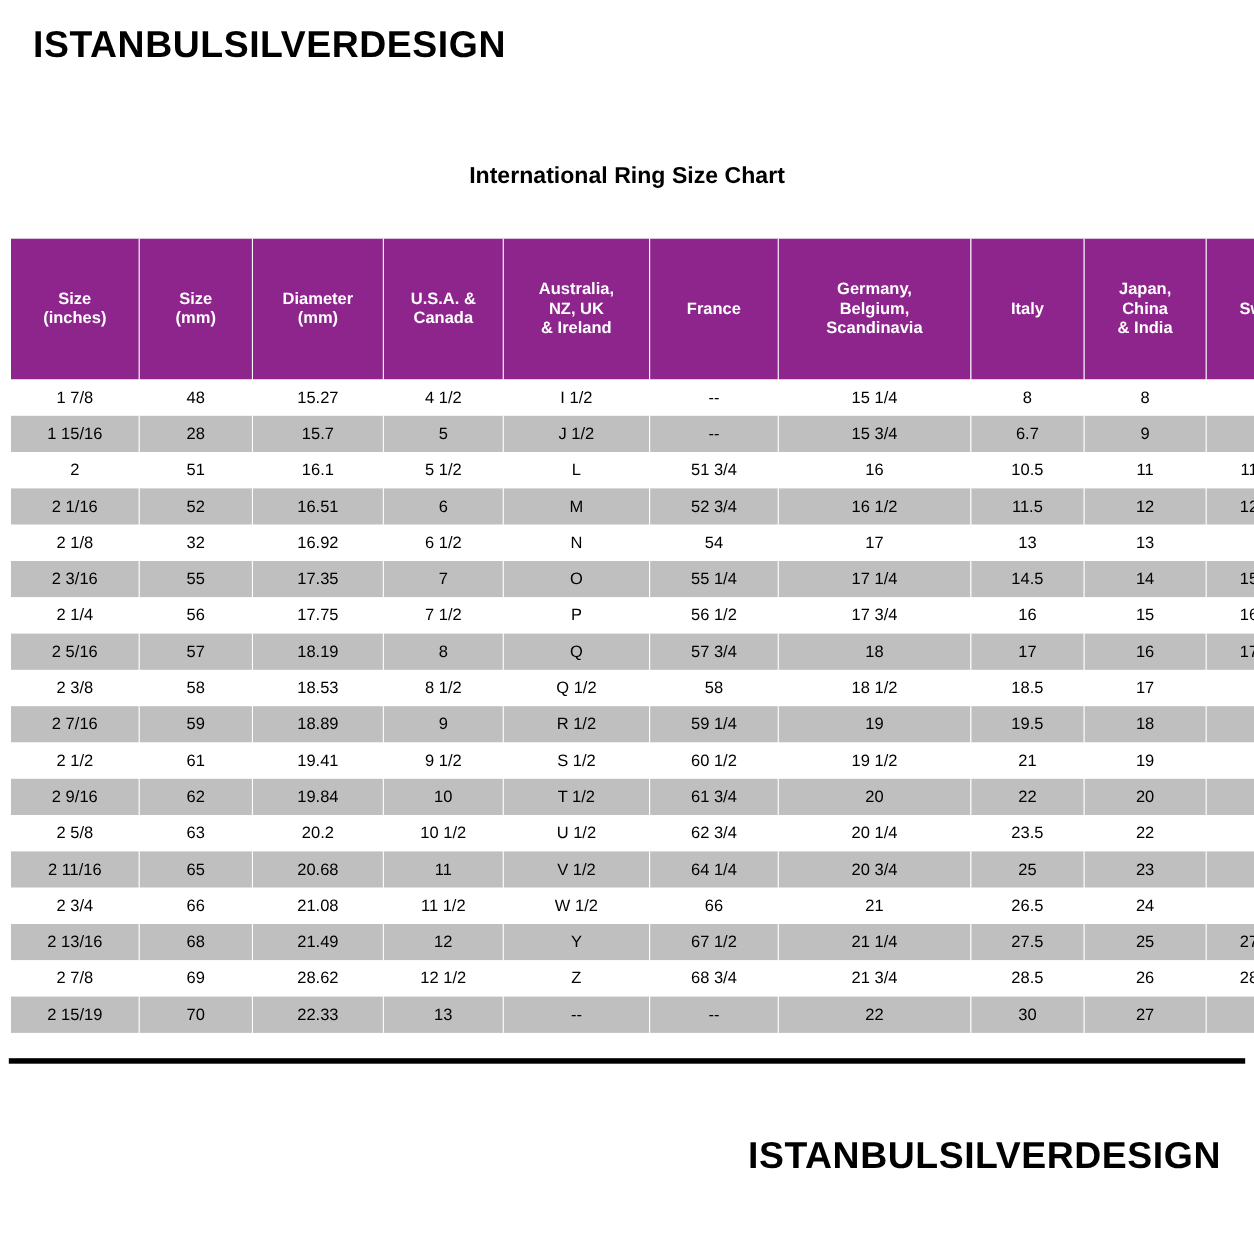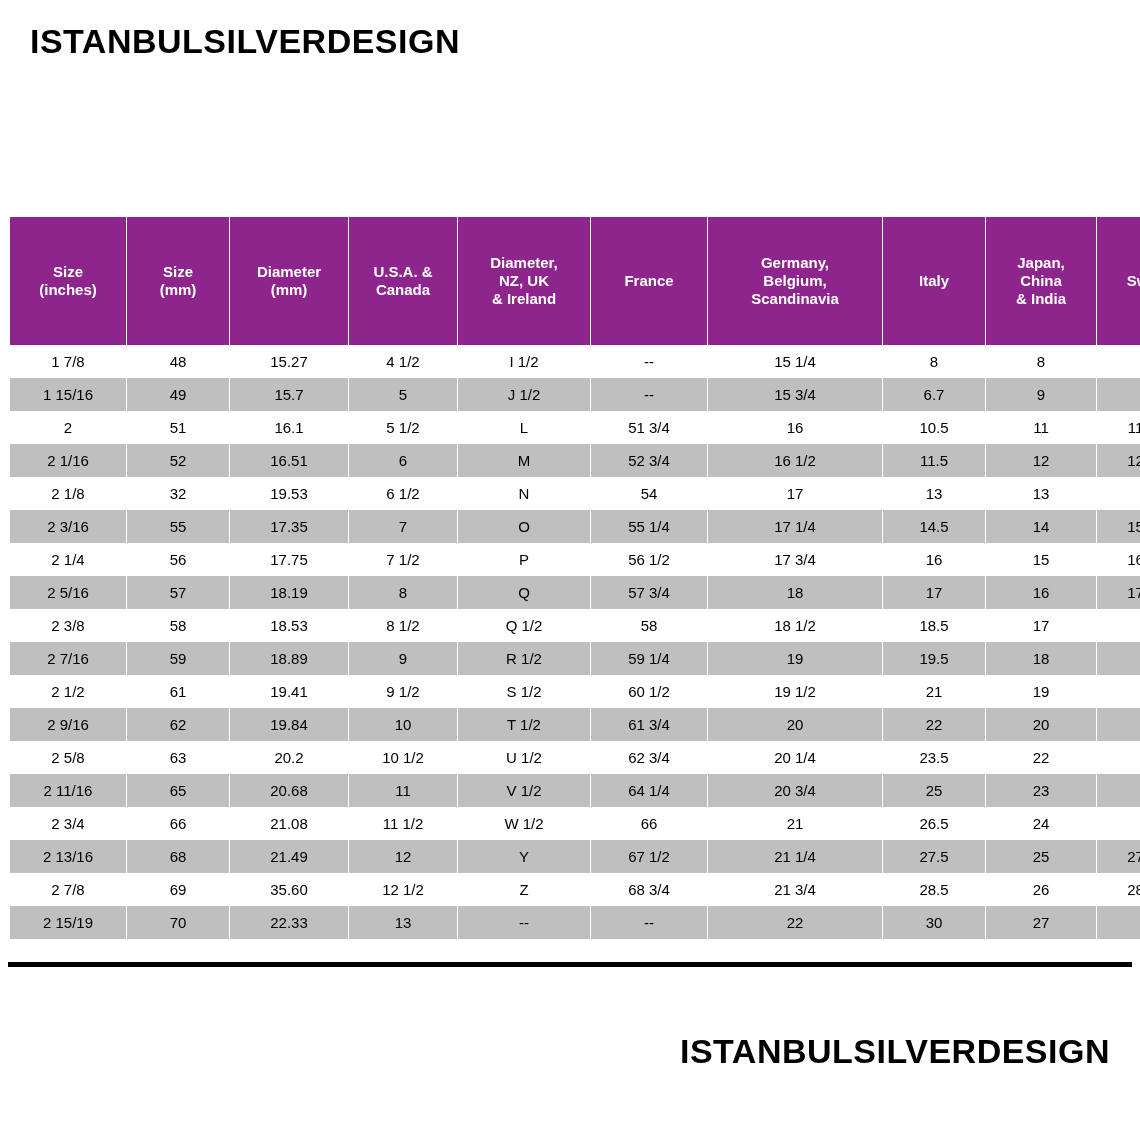--- a/index.html
+++ b/index.html
@@ -113,20 +113,21 @@
   .col8 { width: 104px; }
   .col9 { width: 96px; }
 </style>
 </head>
 <body>
 
 <div class="page">
 
   <div class="brand-top">ISTANBULSILVERDESIGN</div>
 
+  <div class="chart-title">International Ring Size Chart</div>
 
   <div class="table-wrap">
     <table class="ring">
       <thead>
         <tr id="header-row">
             <th class="col0">
               <div>Size</div>
               <div>(inches)</div>
             </th>
             <th class="col1">
@@ -135,21 +136,21 @@
             </th>
             <th class="col2">
               <div>Diameter</div>
               <div>(mm)</div>
             </th>
             <th class="col3">
               <div>U.S.A. &amp;</div>
               <div>Canada</div>
             </th>
             <th class="col4">
-              <div>Diameter,</div>
+              <div>Australia,</div>
               <div>NZ, UK</div>
               <div>&amp; Ireland</div>
             </th>
             <th class="col5">
               <div>France</div>
             </th>
             <th class="col6">
               <div>Germany,</div>
               <div>Belgium,</div>
               <div>Scandinavia</div>
@@ -175,21 +176,21 @@
             <td class="col3">4 1/2</td>
             <td class="col4">I 1/2</td>
             <td class="col5">--</td>
             <td class="col6">15 1/4</td>
             <td class="col7">8</td>
             <td class="col8">8</td>
             <td class="col9">--</td>
           </tr>
           <tr class="row-dark">
             <td class="col0">1 15/16</td>
-            <td class="col1">49</td>
+            <td class="col1">28</td>
             <td class="col2">15.7</td>
             <td class="col3">5</td>
             <td class="col4">J 1/2</td>
             <td class="col5">--</td>
             <td class="col6">15 3/4</td>
             <td class="col7">6.7</td>
             <td class="col8">9</td>
             <td class="col9">--</td>
           </tr>
           <tr class="row-light">
@@ -212,21 +213,21 @@
             <td class="col4">M</td>
             <td class="col5">52 3/4</td>
             <td class="col6">16 1/2</td>
             <td class="col7">11.5</td>
             <td class="col8">12</td>
             <td class="col9">12 3/4</td>
           </tr>
           <tr class="row-light">
             <td class="col0">2  1/8</td>
             <td class="col1">32</td>
-            <td class="col2">19.53</td>
+            <td class="col2">16.92</td>
             <td class="col3">6 1/2</td>
             <td class="col4">N</td>
             <td class="col5">54</td>
             <td class="col6">17</td>
             <td class="col7">13</td>
             <td class="col8">13</td>
             <td class="col9">14</td>
           </tr>
           <tr class="row-dark">
             <td class="col0">2  3/16</td>
@@ -356,21 +357,21 @@
             <td class="col4">Y</td>
             <td class="col5">67 1/2</td>
             <td class="col6">21 1/4</td>
             <td class="col7">27.5</td>
             <td class="col8">25</td>
             <td class="col9">27 1/2</td>
           </tr>
           <tr class="row-light">
             <td class="col0">2  7/8</td>
             <td class="col1">69</td>
-            <td class="col2">35.60</td>
+            <td class="col2">28.62</td>
             <td class="col3">12 1/2</td>
             <td class="col4">Z</td>
             <td class="col5">68 3/4</td>
             <td class="col6">21 3/4</td>
             <td class="col7">28.5</td>
             <td class="col8">26</td>
             <td class="col9">28 3/4</td>
           </tr>
           <tr class="row-dark">
             <td class="col0">2 15/19</td>

